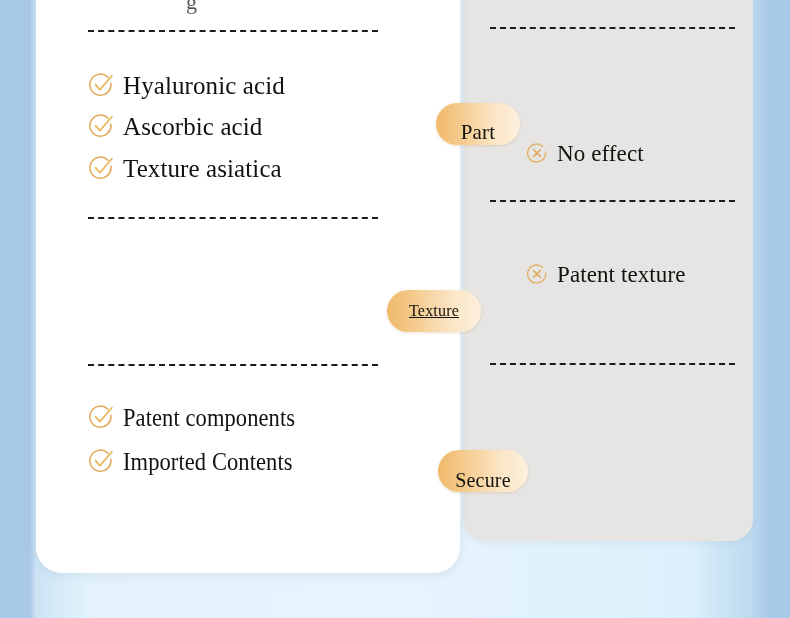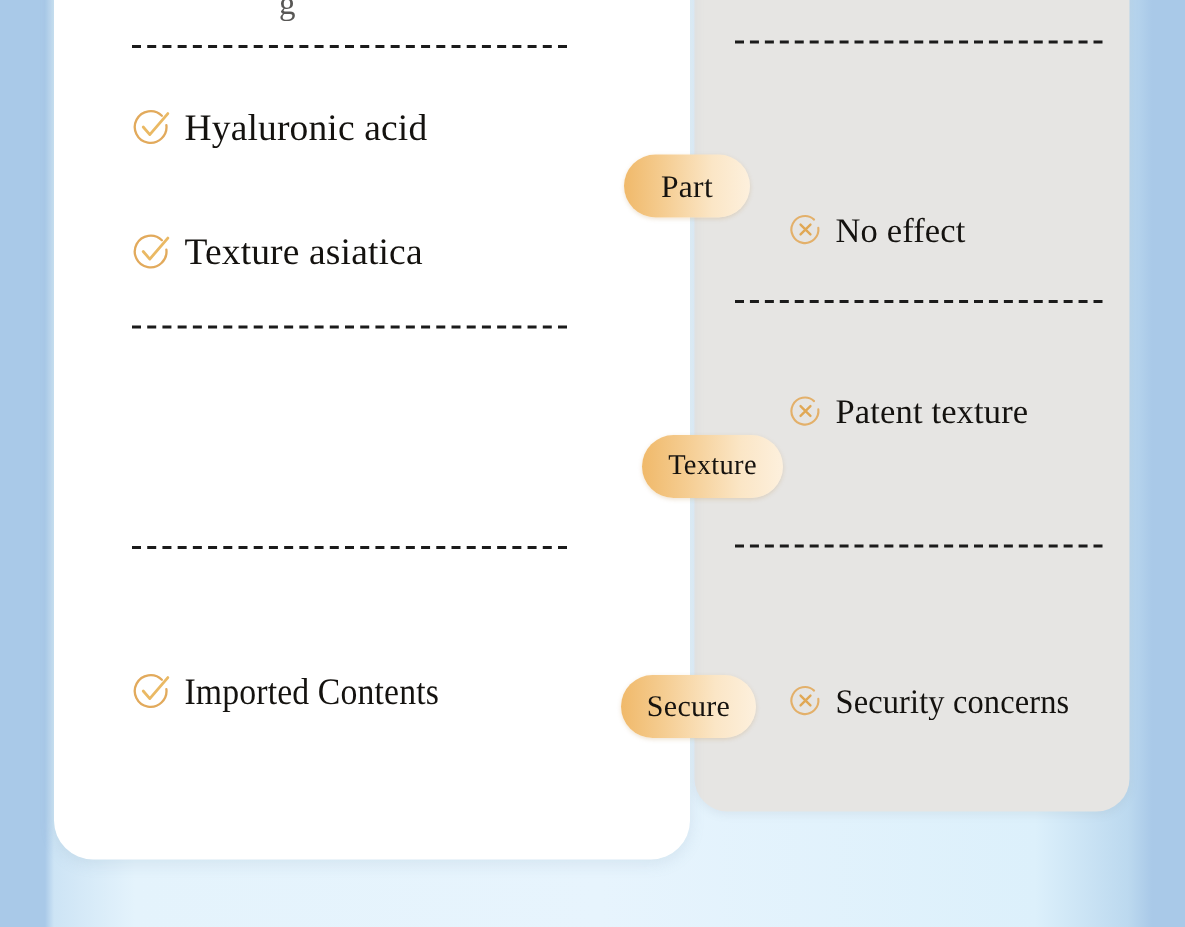--- a/index.html
+++ b/index.html
@@ -100,23 +100,23 @@
     border-radius: 21px;
     display: flex;
     align-items: center;
     justify-content: center;
     background: linear-gradient(90deg, #f0b96a 0%, #f5cd92 32%, #fbe6c6 70%, #fdf0dd 100%);
     box-shadow: 0 1px 3px rgba(190,150,95,.28);
     color: #16130f;
     font-size: 21px;
     letter-spacing: .2px;
   }
-  .badge.b-part    { left: 416px; top: 103px; width: 84px; }
-  .badge.b-texture { left: 428px; top: 290px; width: 94px; font-size: 19px; }
-  .badge.b-secure  { left: 414px; top: 450px; width: 90px; font-size: 20px; }
+  .badge.b-part    { left: 436px; top: 103px; width: 84px; align-items: flex-end; }
+  .badge.b-texture { left: 387px; top: 290px; width: 94px; font-size: 16px; text-decoration: underline; }
+  .badge.b-secure  { left: 438px; top: 450px; width: 90px; font-size: 20px; align-items: flex-end; }
 
   
   .top-clip {
     position: absolute;
     left: 186px;
     top: -11px;
     font-size: 22px;
     color: #3b3a38;
     opacity: .85;
   }
@@ -140,31 +140,45 @@
   <div class="dash r" style="top:363px"></div>
 
   <div class="row" style="left:88px; top:72px">
     <svg class="ic" viewBox="0 0 32 32">
       <path d="M24.5 6.4A13 13 0 1 0 28.2 14" fill="none" stroke="#e2aa5c" stroke-width="1.9" stroke-linecap="round"></path>
       <path d="M9.2 15.6 L14.6 21.8 L29.4 4.6" fill="none" stroke="#eab964" stroke-width="2.3" stroke-linecap="round" stroke-linejoin="round"></path>
     </svg>
     <span class="tx">Hyaluronic acid</span>
   </div>
 
+  <div class="row" style="left:88px; top:113px">
+    <svg class="ic" viewBox="0 0 32 32">
+      <path d="M24.5 6.4A13 13 0 1 0 28.2 14" fill="none" stroke="#e2aa5c" stroke-width="1.9" stroke-linecap="round"></path>
+      <path d="M9.2 15.6 L14.6 21.8 L29.4 4.6" fill="none" stroke="#eab964" stroke-width="2.3" stroke-linecap="round" stroke-linejoin="round"></path>
+    </svg>
+    <span class="tx">Ascorbic acid</span>
+  </div>
 
   <div class="row" style="left:88px; top:155px">
     <svg class="ic" viewBox="0 0 32 32">
       <path d="M24.5 6.4A13 13 0 1 0 28.2 14" fill="none" stroke="#e2aa5c" stroke-width="1.9" stroke-linecap="round"></path>
       <path d="M9.2 15.6 L14.6 21.8 L29.4 4.6" fill="none" stroke="#eab964" stroke-width="2.3" stroke-linecap="round" stroke-linejoin="round"></path>
     </svg>
     <span class="tx">Texture asiatica</span>
   </div>
 
 
 
+  <div class="row" style="left:88px; top:404px">
+    <svg class="ic" viewBox="0 0 32 32">
+      <path d="M24.5 6.4A13 13 0 1 0 28.2 14" fill="none" stroke="#e2aa5c" stroke-width="1.9" stroke-linecap="round"></path>
+      <path d="M9.2 15.6 L14.6 21.8 L29.4 4.6" fill="none" stroke="#eab964" stroke-width="2.3" stroke-linecap="round" stroke-linejoin="round"></path>
+    </svg>
+    <span class="tx cond">Patent components</span>
+  </div>
 
   <div class="row" style="left:88px; top:448px">
     <svg class="ic" viewBox="0 0 32 32">
       <path d="M24.5 6.4A13 13 0 1 0 28.2 14" fill="none" stroke="#e2aa5c" stroke-width="1.9" stroke-linecap="round"></path>
       <path d="M9.2 15.6 L14.6 21.8 L29.4 4.6" fill="none" stroke="#eab964" stroke-width="2.3" stroke-linecap="round" stroke-linejoin="round"></path>
     </svg>
     <span class="tx cond">Imported Contents</span>
   </div>
 
 
@@ -179,27 +193,20 @@
   <div class="row right" style="left:525px; top:262px">
     <svg class="ic" viewBox="0 0 32 32">
       <path d="M23.6 7.2A12 12 0 1 0 27.4 14.6" fill="none" stroke="#e3b06a" stroke-width="1.9" stroke-linecap="round"></path>
       <path d="M11.6 11.6 L20.4 20.4 M20.4 11.6 L11.6 20.4" fill="none" stroke="#e0a855" stroke-width="2.1" stroke-linecap="round"></path>
     </svg>
     <span class="tx">Patent texture</span>
   </div>
 
 
 
-  <div class="row right" style="left:525px; top:455px">
-    <svg class="ic" viewBox="0 0 32 32">
-      <path d="M23.6 7.2A12 12 0 1 0 27.4 14.6" fill="none" stroke="#e3b06a" stroke-width="1.9" stroke-linecap="round"></path>
-      <path d="M11.6 11.6 L20.4 20.4 M20.4 11.6 L11.6 20.4" fill="none" stroke="#e0a855" stroke-width="2.1" stroke-linecap="round"></path>
-    </svg>
-    <span class="tx cond2">Security concerns</span>
-  </div>
 
   <div class="badge b-part">
     <span>Part</span>
   </div>
   <div class="badge b-texture">
     <span>Texture</span>
   </div>
   <div class="badge b-secure">
     <span>Secure</span>
   </div>

